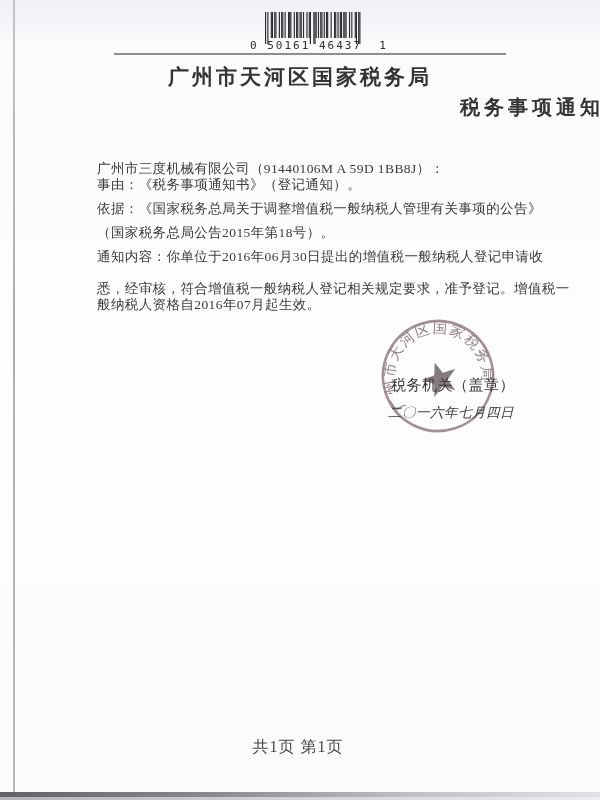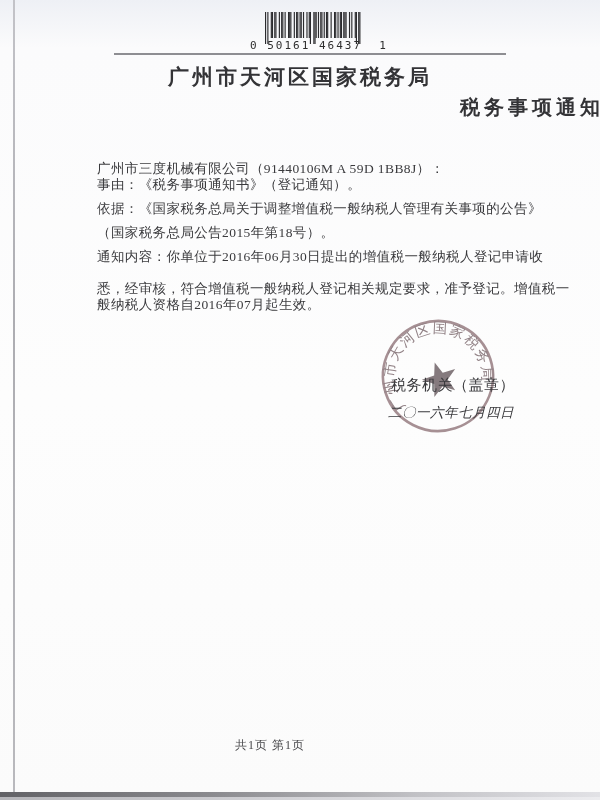--- a/index.html
+++ b/index.html
@@ -60,21 +60,21 @@
   .seal-overlay-text{
     position:absolute;left:391px;top:376px;
     font-size:15px;letter-spacing:0.5px;color:#39393c;white-space:nowrap;
   }
   .seal-date{
     position:absolute;left:388px;top:404px;
     font-size:13.5px;letter-spacing:0.5px;color:#39393c;white-space:nowrap;font-style:italic;
   }
   .footer{
     position:absolute;left:0;top:737px;width:540px;text-align:center;
-    font-size:12px;color:#48484b;letter-spacing:1px;
+    font-size:16px;color:#48484b;letter-spacing:1px;padding-left:28px;
   }
 </style>
 </head>
 <body>
 
 <div class="scan-page">
 
   <div class="left-edge-line"></div>
 
   <div class="barcode">

